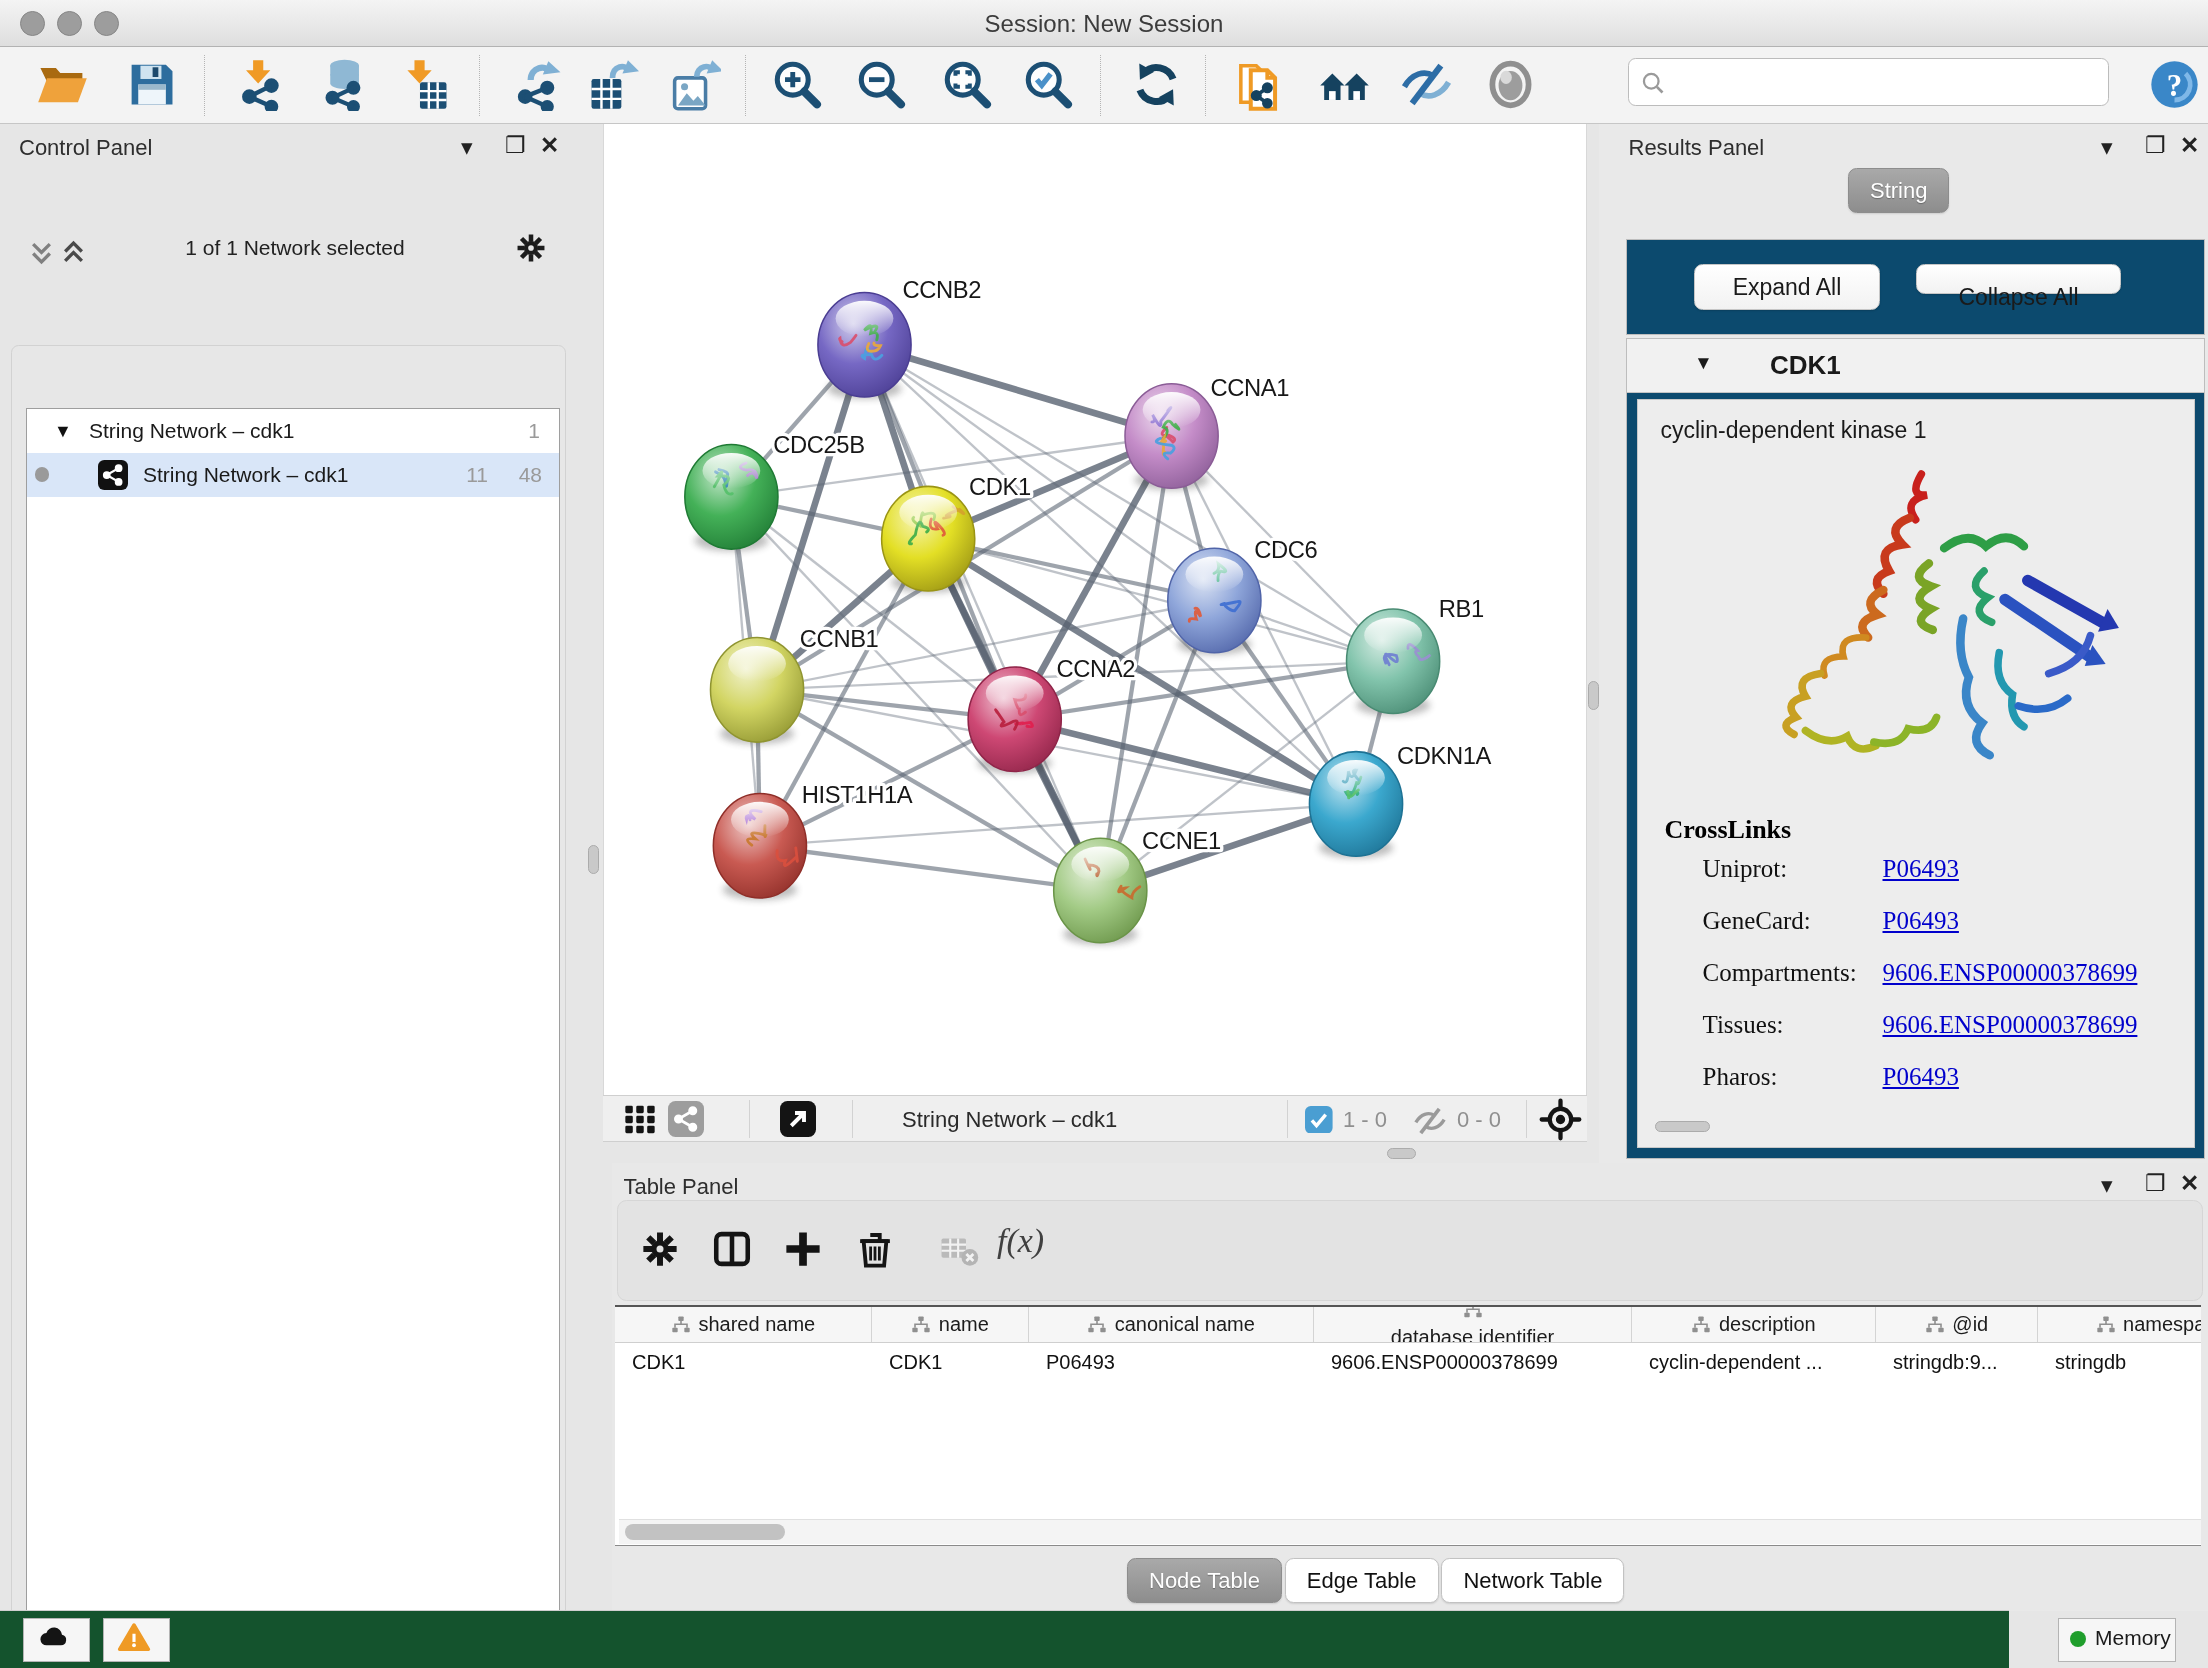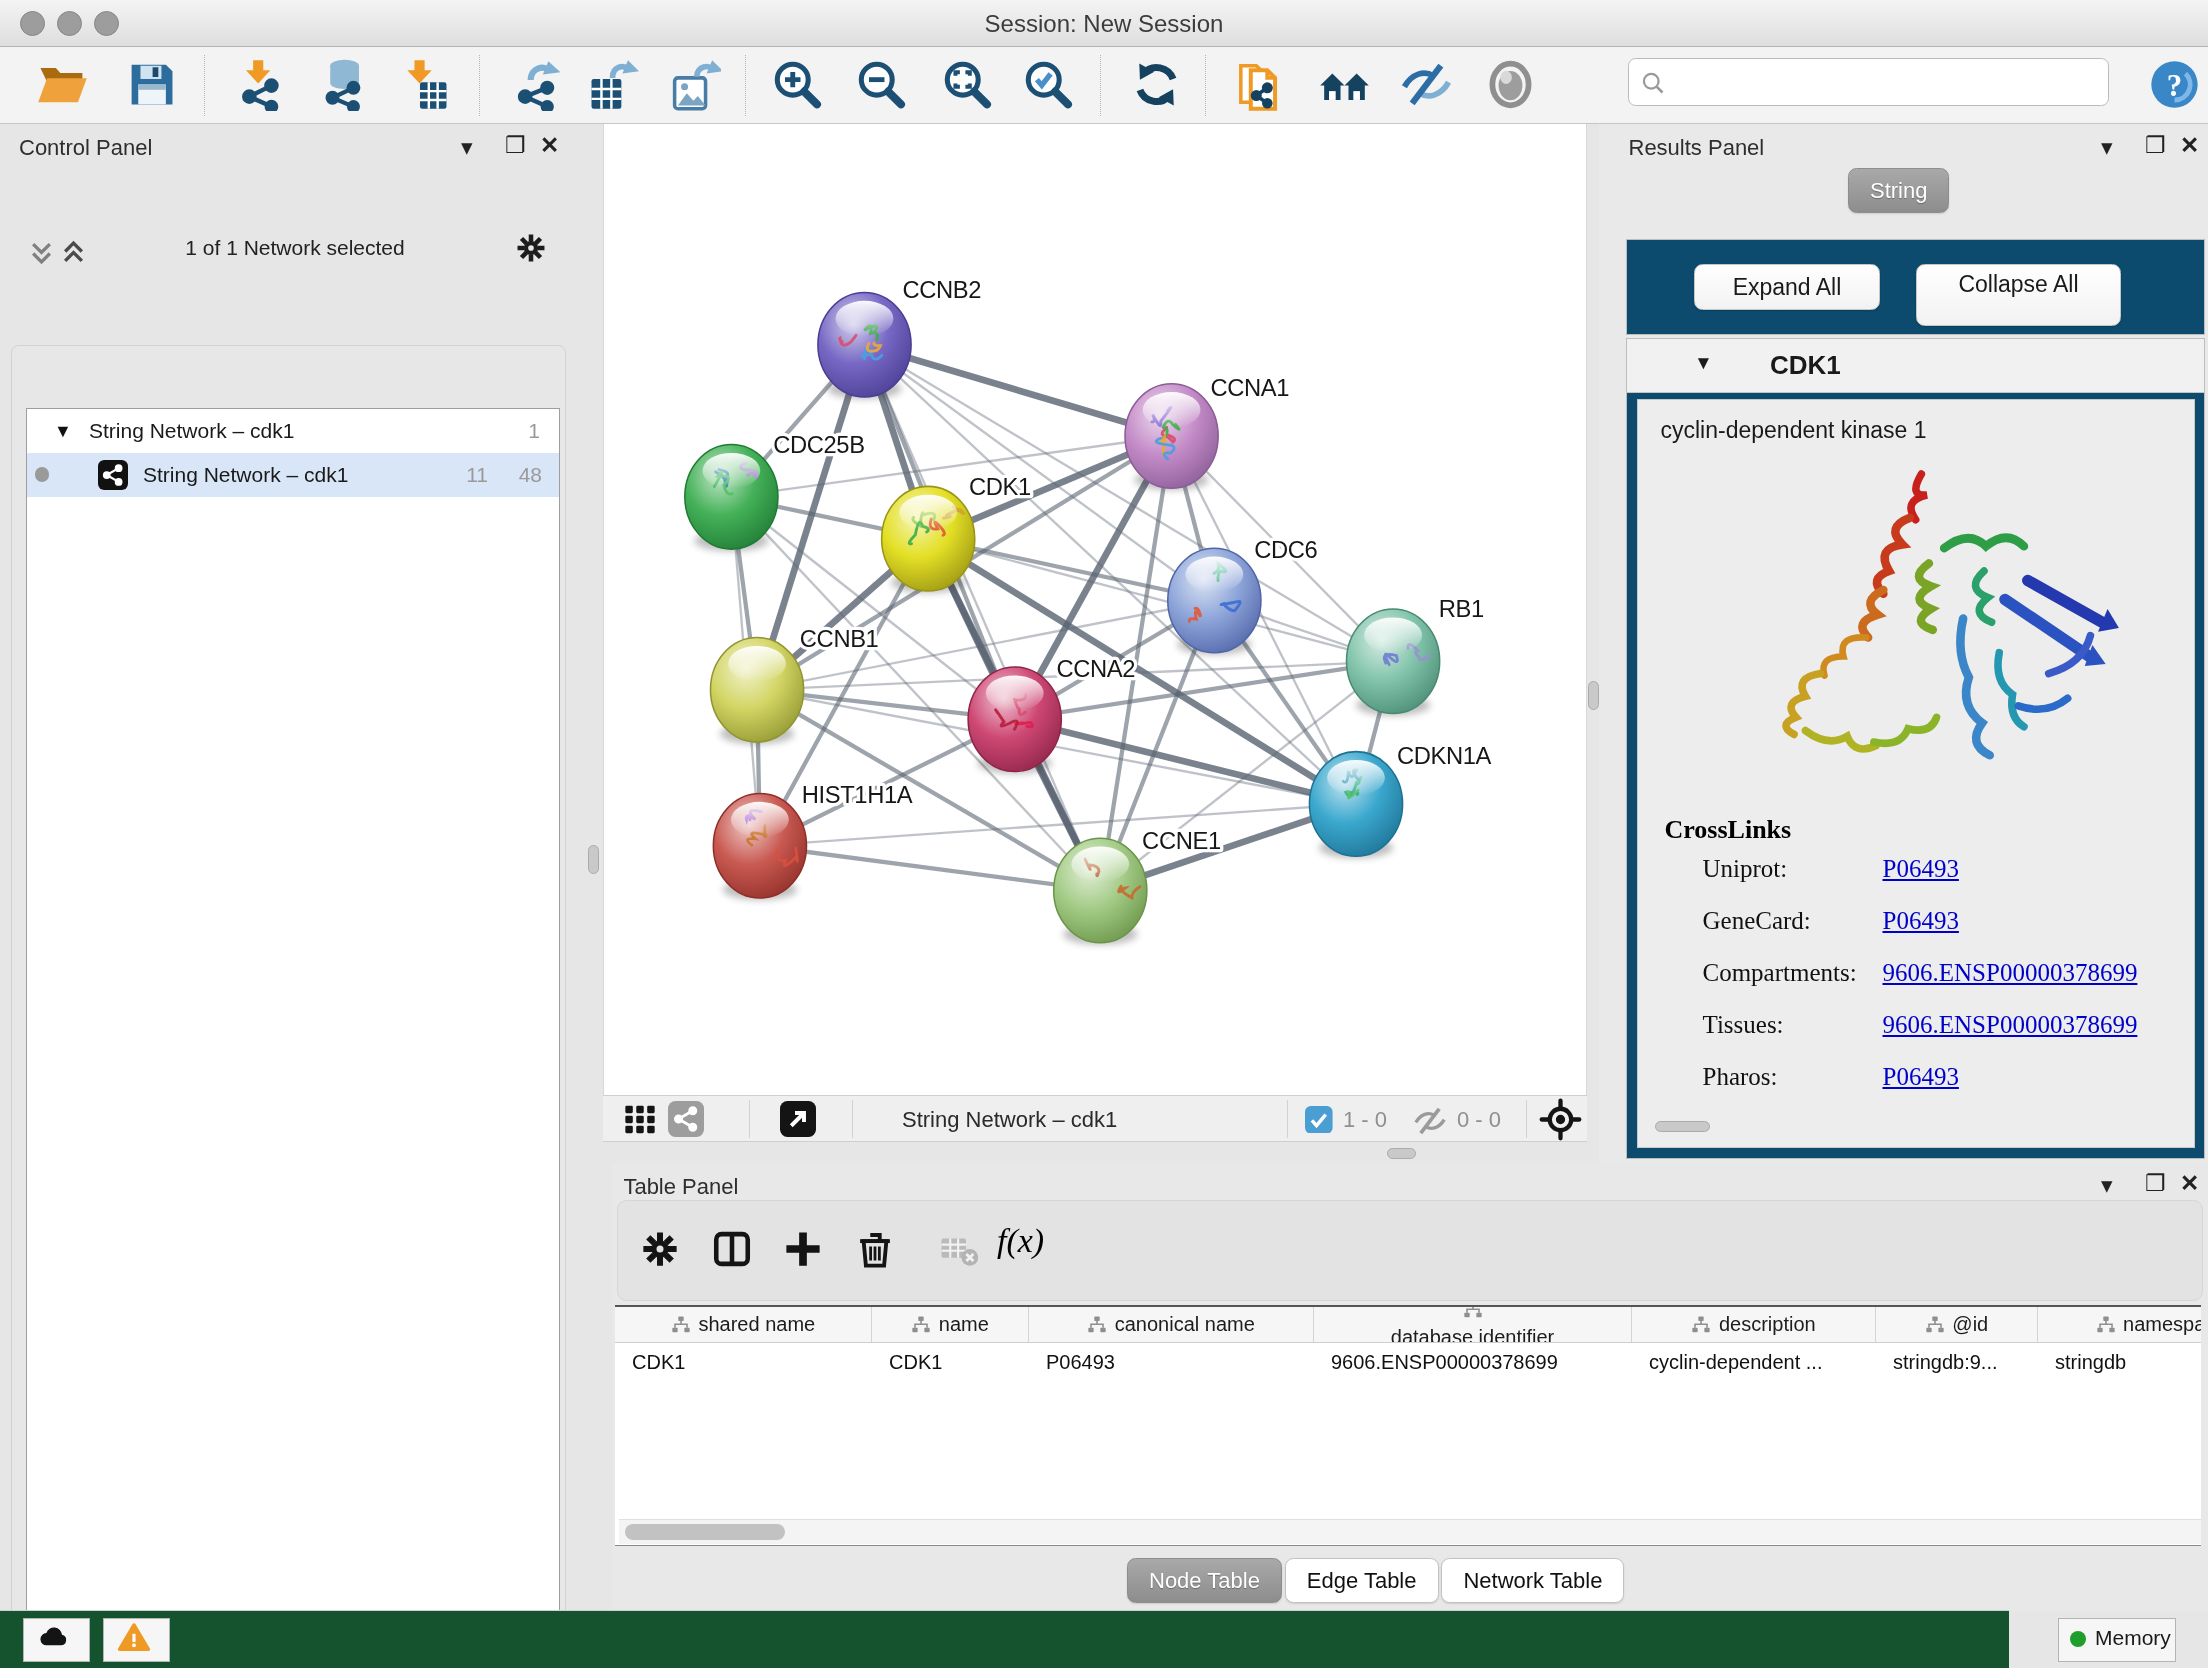--- a/index.html
+++ b/index.html
@@ -586,21 +586,21 @@
 </div>
 
 <div class="abs rp-bg">
   <div class="abs panel-title" style="left:29.5px;top:11.4px">Results Panel</div>
   <div class="abs pan-ctl" style="left:502px;top:9.5px">▾</div>
   <div class="abs pan-ctl" style="left:546px;top:7.6px">❐</div>
   <div class="abs pan-ctl" style="left:581px;top:7.6px;font-weight:bold">✕</div>
   <div class="abs tab sel" style="left:249px;top:44px">String</div>
   <div class="abs rp-box" style="left:27px;top:115px;width:579px;height:96px">
     <div class="abs btn" style="left:67px;top:24px;width:186px;height:46px;padding-top:8.6px">Expand All</div>
-    <div class="abs btn" style="left:289px;top:24px;width:205px;height:62px;padding-top:6px">Collapse All</div>
+    <div class="abs btn" style="left:289px;top:24px;width:205px;height:30px;padding-top:19px">Collapse All</div>
   </div>
   <div class="abs rp-box" style="left:27px;top:214px;width:579px;height:821px">
     <div class="abs" style="left:0;top:0;width:100%;height:54px;background:#f1f1f1;border-bottom:1px solid #c4c4c4">
       <span class="abs" style="left:67px;top:13.3px;font-size:19px">▼</span>
       <span class="abs" style="left:143px;top:10.5px;font-size:26px;font-weight:bold">CDK1</span>
     </div>
     <div class="abs" style="left:9.5px;top:60px;width:558px;height:749px;background:#ededed;border:1px solid #c8c8c8;overflow:hidden">
       <div class="abs" style="left:23px;top:17px;font-size:23px;color:#1a1a1a">cyclin-dependent kinase 1</div>
 
       <svg class="abs" style="left:76px;top:57px" width="409" height="342" viewBox="0 0 430 360">
@@ -689,21 +689,21 @@
       </svg>
   </div>
   <div class="abs tp-ic" style="left:320px;opacity:.55">
     <svg viewBox="0 0 24 24">
         <rect x="2" y="6" width="14" height="11" rx="1" fill="#9a9a9a"></rect>
         <path d="M2 9.5h14M2 13h14M7 6v11M11.5 6v11" stroke="#fff" stroke-width="1.2"></path>
         <circle cx="18.2" cy="16.8" r="4.8" fill="#8f8f8f"></circle>
         <path d="M16.2 14.8l4 4M20.2 14.8l-4 4" stroke="#fff" stroke-width="1.6"></path>
       </svg>
   </div>
-  <div class="abs" style="left:379px;top:21px;font-family:'Liberation Serif',serif;font-style:italic;font-size:34px;color:#000000">f(x)</div>
+  <div class="abs" style="left:379px;top:21px;font-family:'Liberation Serif',serif;font-style:italic;font-size:34px;color:#404040">f(x)</div>
 </div>
 <div class="abs tbl">
   <div class="tbl-head" id="tbl-head">
       <div class="th" style="width: 257px;">
         <svg viewBox="0 0 15 14" style="width:20px;height:19px;flex:none">
           <g fill="#8f8f8f">
             <rect x="5.5" y="1" width="4" height="3.4" rx="0.6"></rect>
             <rect x="1" y="9.4" width="4" height="3.4" rx="0.6"></rect>
             <rect x="10" y="9.4" width="4" height="3.4" rx="0.6"></rect>
           </g>

